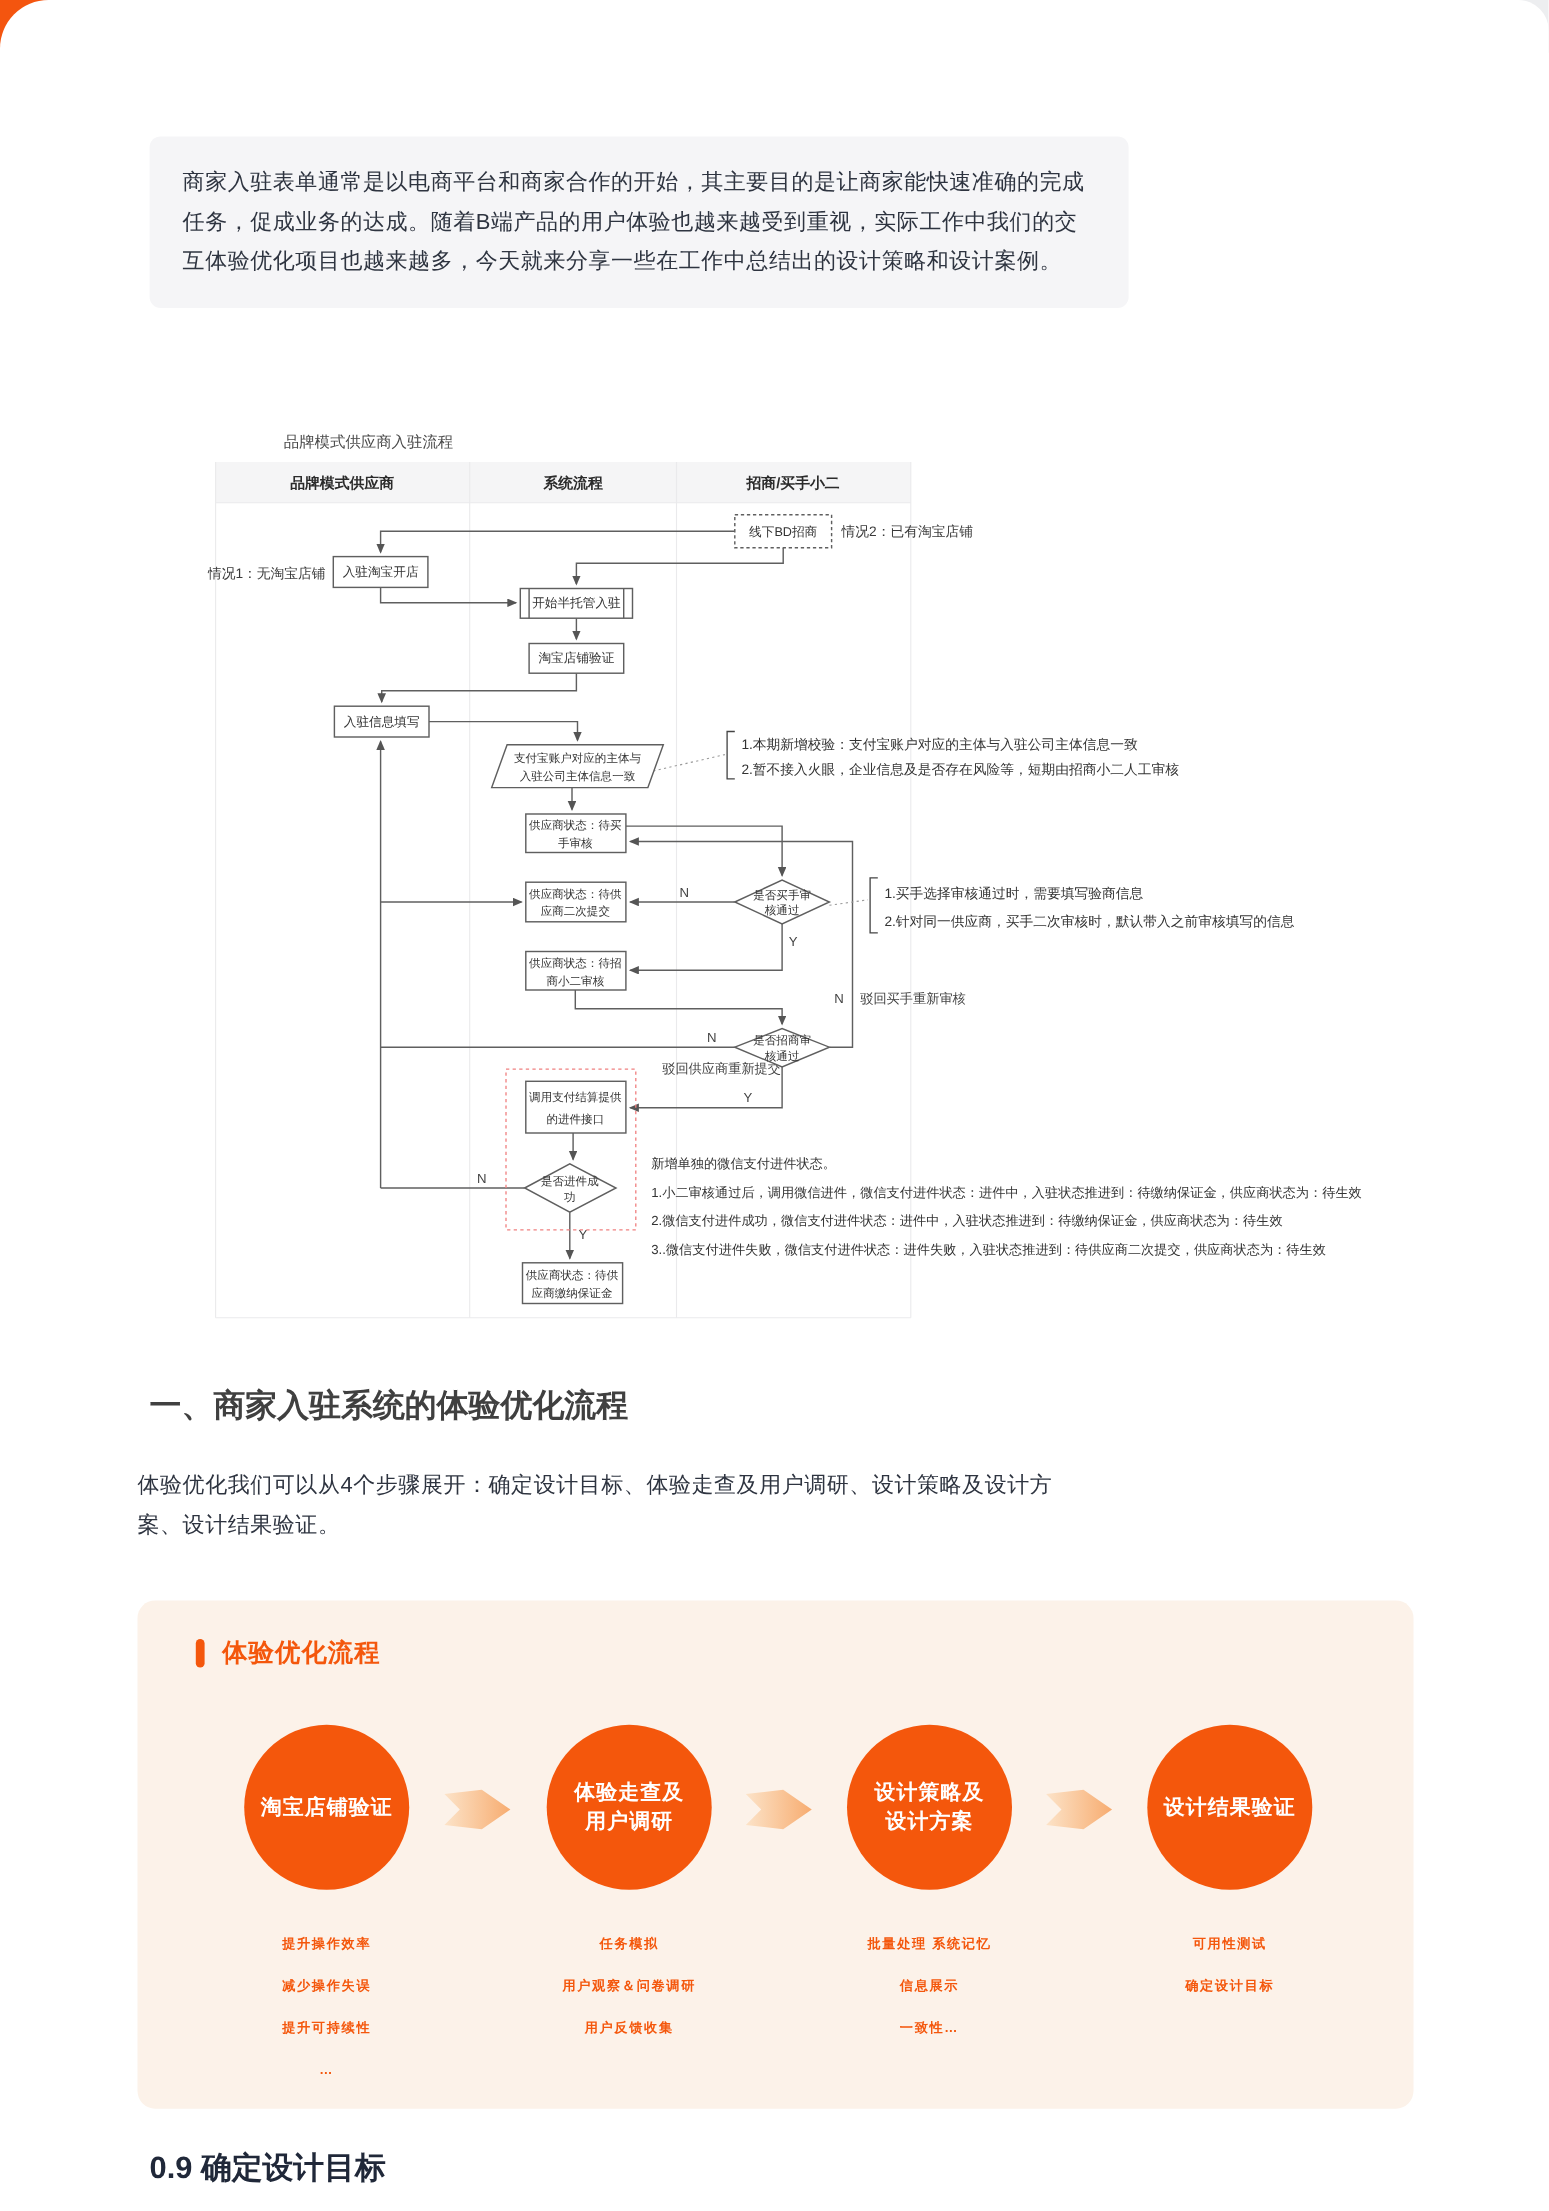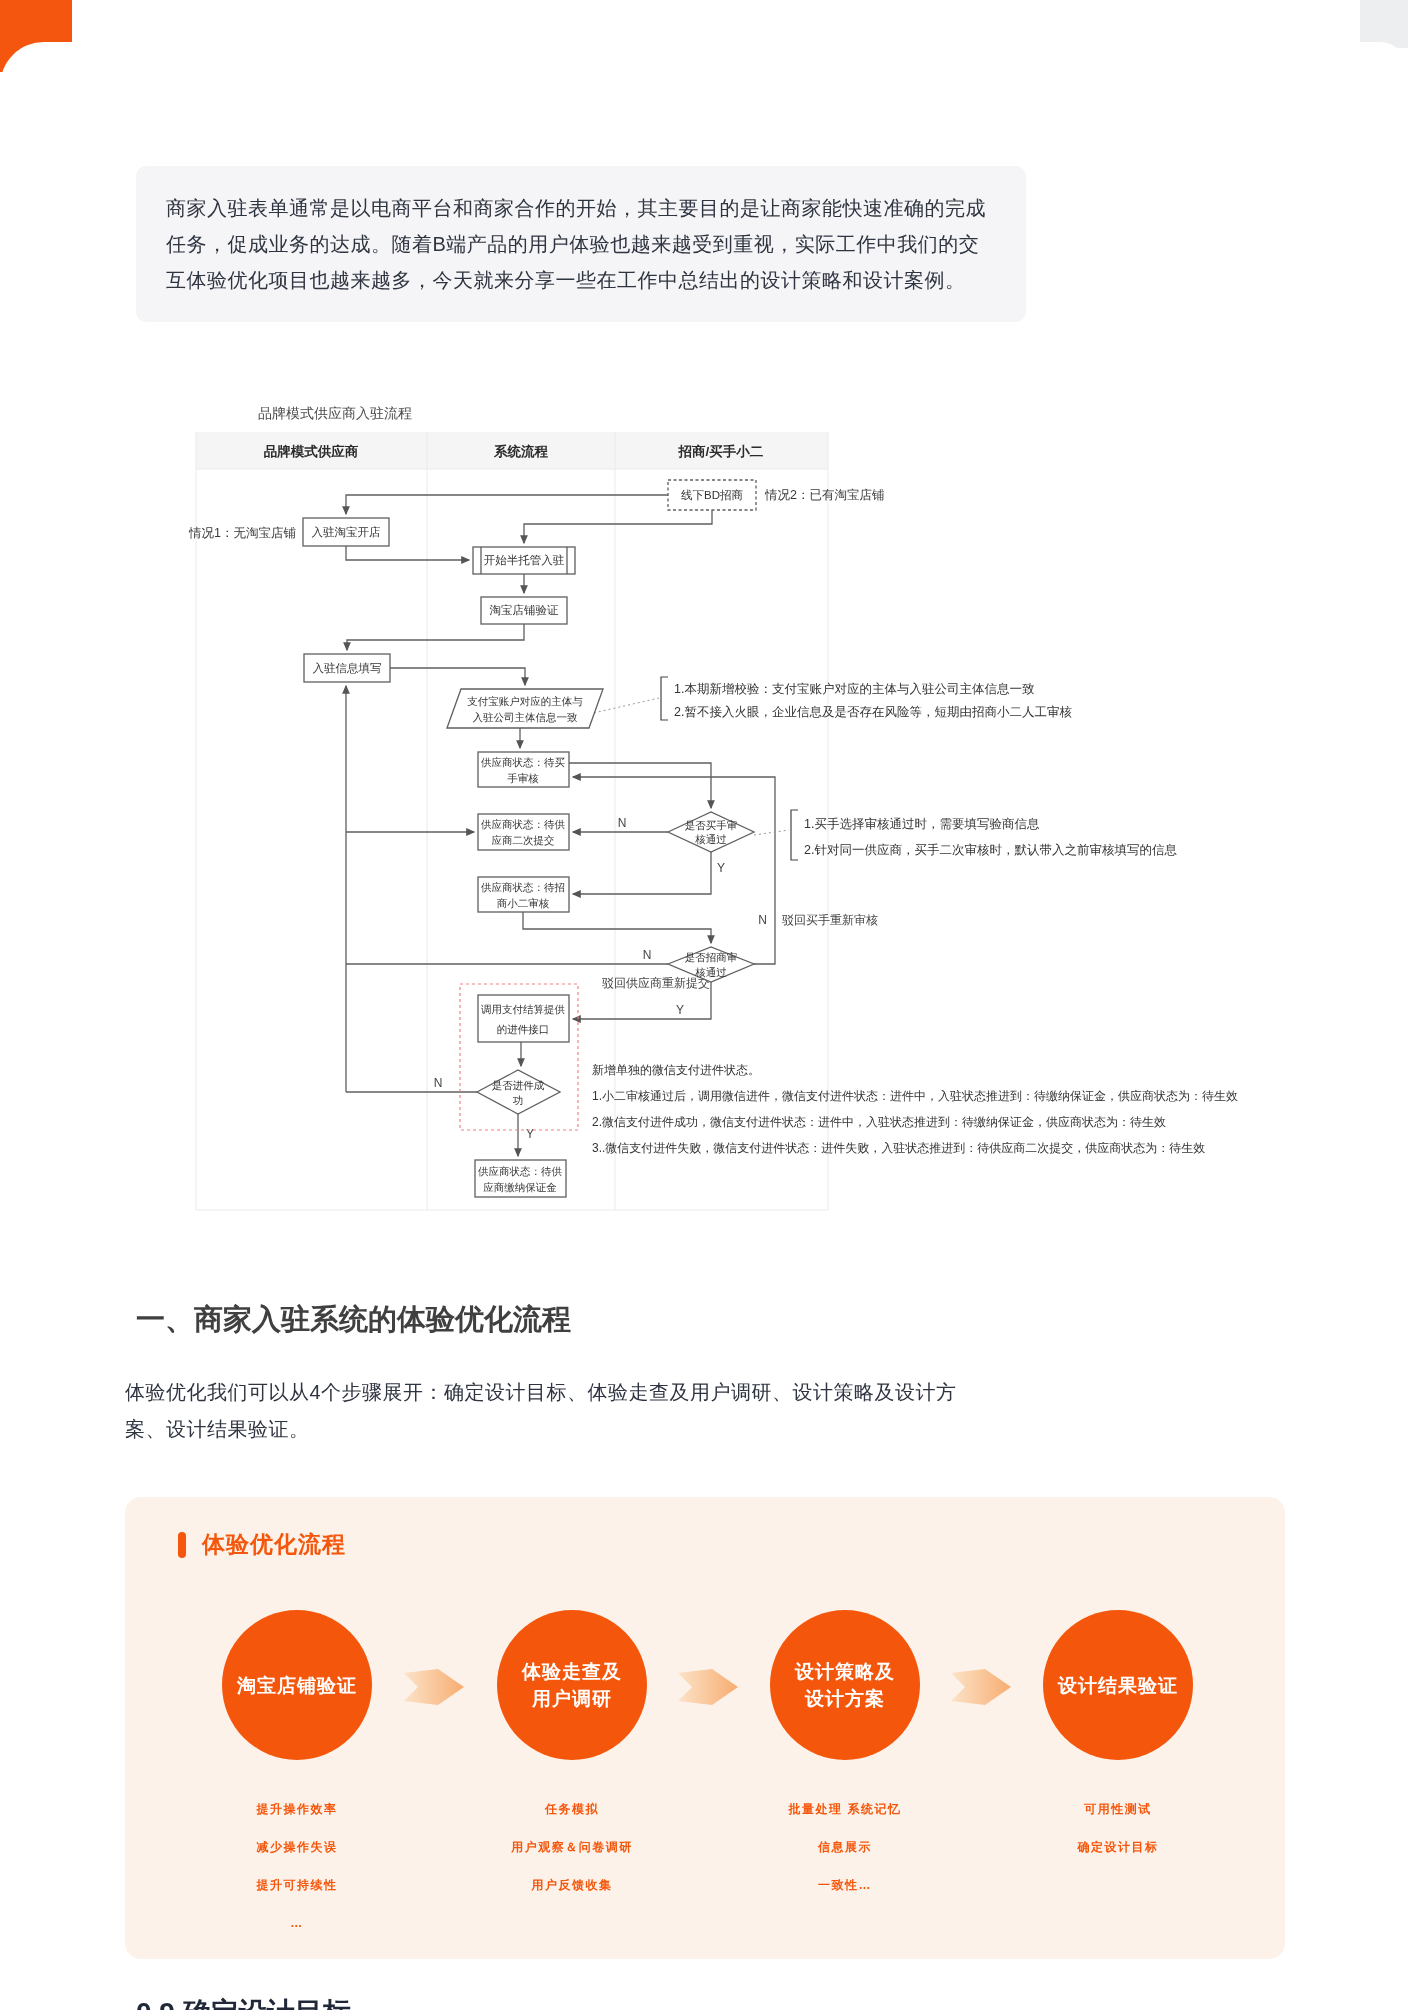--- a/index.html
+++ b/index.html
@@ -1,25 +1,25 @@
 <!DOCTYPE html>
 <html><head>
 <meta charset="utf-8">
 <style>
   html,body{margin:0;padding:0;background:#fff;}
   .stage{position:relative;width:1408px;height:2010px;background:#fff;overflow:hidden;
          font-family:"Liberation Sans","DejaVu Sans",sans-serif;}
   .decor-orange{position:absolute;left:0;top:0;width:72px;height:72px;background:#F4550F;}
   .decor-gray{position:absolute;right:0;top:0;width:48px;height:48px;background:#EDEEF0;}
   .page{position:absolute;left:0;top:0;right:0;bottom:0;background:#fff;
-        border-radius:44px 28px 0 0;margin-top:42px;}
+        border-radius:44px 28px 0 0;}
   .intro-card{position:absolute;left:136px;top:124px;width:830px;background:#F5F5F7;
               border-radius:10px;padding:24px 30px;font-size:20px;line-height:36px;
               color:#2E3440;letter-spacing:.5px;}
-  .flow-wrap{position:absolute;left:150px;top:340px;width:1180px;height:830px;}
+  .flow-wrap{position:absolute;left:150px;top:370px;width:1180px;height:830px;}
   .h2{position:absolute;left:136px;top:1258px;font-size:29px;font-weight:bold;color:#404040;}
   .section-body{position:absolute;left:125px;top:1332px;width:844px;font-size:20px;
                 line-height:37px;color:#2E3440;letter-spacing:.5px;}
   .panel{position:absolute;left:125px;top:1455px;width:1160px;height:462px;
          background:#FCF2E9;border-radius:16px;}
   .panel-header{position:absolute;left:53px;top:32px;display:flex;align-items:center;}
   .panel-pill{width:8px;height:26px;border-radius:4px;background:#F4570C;margin-right:16px;}
   .panel-title{font-size:23px;font-weight:bold;color:#F4570C;letter-spacing:1px;}
   .step-col{position:absolute;top:113px;width:240px;text-align:center;}
   .step-circle{width:150px;height:150px;border-radius:50%;background:#F4570C;margin:0 auto;

